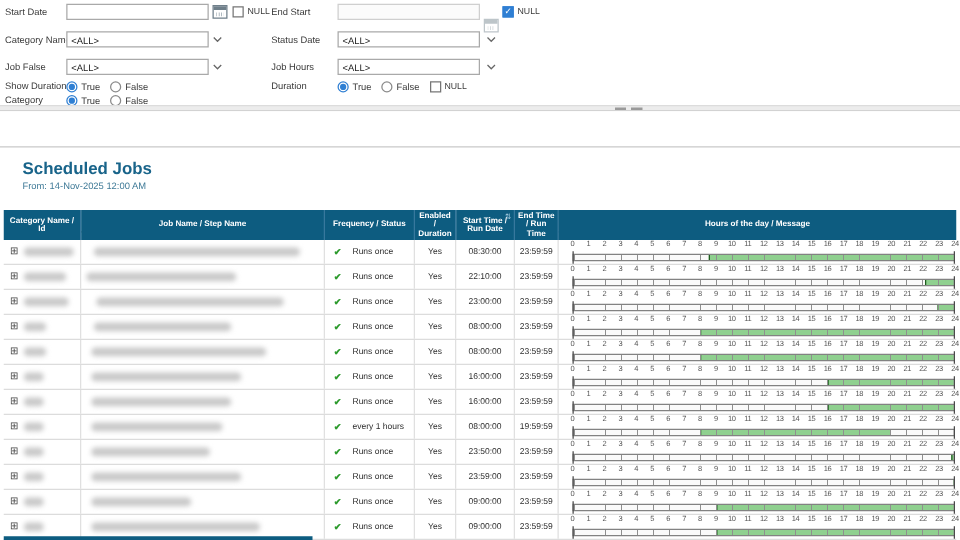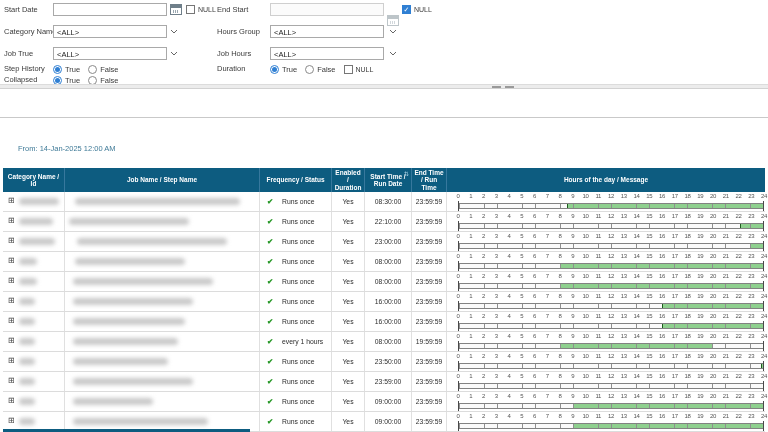--- a/index.html
+++ b/index.html
@@ -92,61 +92,61 @@
       <div class="cblabel">NULL</div>
     </div>
 
     <div class="abs plabel" style="left:4px;top:25px">Category Name</div>
     <div class="abs combo" style="left:53px;top:25px;width:114px">&lt;ALL&gt;</div>
     <div class="abs chevbtn" style="left:169px;top:25px">
       <svg width="8" height="5" viewBox="0 0 8 5">
           <polyline points="1,1 4,4 7,1" fill="none" stroke="#666" stroke-width="1"></polyline>
         </svg>
     </div>
-    <div class="abs plabel" style="left:217px;top:25px">Hours Group</div>
+    <div class="abs plabel" style="left:217px;top:25px">Status Date</div>
     <div class="abs combo" style="left:270px;top:25px;width:114px">&lt;ALL&gt;</div>
     <div class="abs chevbtn" style="left:388px;top:25px">
       <svg width="8" height="5" viewBox="0 0 8 5">
           <polyline points="1,1 4,4 7,1" fill="none" stroke="#666" stroke-width="1"></polyline>
         </svg>
     </div>
 
-    <div class="abs plabel" style="left:4px;top:47px">Job True</div>
+    <div class="abs plabel" style="left:4px;top:47px">Job False</div>
     <div class="abs combo" style="left:53px;top:47px;width:114px">&lt;ALL&gt;</div>
     <div class="abs chevbtn" style="left:169px;top:47px">
       <svg width="8" height="5" viewBox="0 0 8 5">
           <polyline points="1,1 4,4 7,1" fill="none" stroke="#666" stroke-width="1"></polyline>
         </svg>
     </div>
     <div class="abs plabel" style="left:217px;top:47px">Job Hours</div>
     <div class="abs combo" style="left:270px;top:47px;width:114px">&lt;ALL&gt;</div>
     <div class="abs chevbtn" style="left:388px;top:47px">
       <svg width="8" height="5" viewBox="0 0 8 5">
           <polyline points="1,1 4,4 7,1" fill="none" stroke="#666" stroke-width="1"></polyline>
         </svg>
     </div>
 
-    <div class="abs plabel" style="left:4px;top:62px">Step History</div>
+    <div class="abs plabel" style="left:4px;top:62px">Show Duration</div>
     <div class="abs hgroup" style="left:53px;top:65px">
       <div class="radio sel"></div>
       <div class="rlabel">True</div>
       <div class="radio" style="margin-left:5px"></div>
       <div class="rlabel">False</div>
     </div>
     <div class="abs plabel" style="left:217px;top:62px">Duration</div>
     <div class="abs hgroup" style="left:270px;top:65px">
       <div class="radio sel"></div>
       <div class="rlabel">True</div>
       <div class="radio" style="margin-left:5px"></div>
       <div class="rlabel">False</div>
       <div class="cb" style="margin-left:5px"></div>
       <div class="cblabel">NULL</div>
     </div>
 
-    <div class="abs plabel" style="left:4px;top:73px">Collapsed</div>
+    <div class="abs plabel" style="left:4px;top:73px">Category</div>
     <div class="abs hgroup" style="left:53px;top:76px">
       <div class="radio sel"></div>
       <div class="rlabel">True</div>
       <div class="radio" style="margin-left:5px"></div>
       <div class="rlabel">False</div>
     </div>
   </div>
 
   <div class="abs splitter">
       <div class="handle"></div>
@@ -232,21 +232,22 @@
       <svg width="14" height="14" viewBox="0 0 14 14">
           <line x1="3" y1="11" x2="11" y2="3" stroke="#555" stroke-width="1.1"></line>
           <polyline points="8,3 11,3 11,6" fill="none" stroke="#555" stroke-width="1.1"></polyline>
           <polyline points="6,11 3,11 3,8" fill="none" stroke="#555" stroke-width="1.1"></polyline>
         </svg>
     </div>
     <div class="abs tdivider" style="left:502px"></div>
   </div>
 
   <div class="abs" style="left:0;top:118px;width:768px;height:314px">
-    <div class="abs rsub" style="left:18px;top:26px">From: 14-Jan-2025  12:00 AM</div>
+    <div class="abs rtitle" style="left:18px;top:9px">Scheduled Jobs</div>
+    <div class="abs rsub" style="left:18px;top:26px">From: 14-Nov-2025  12:00 AM</div>
   </div>
 
   <div class="abs hcell" style="left:3px;width:62px">Category Name / Id</div>
   <div class="abs hcell" style="left:65px;width:195px">Job Name / Step Name</div>
   <div class="abs hcell" style="left:260px;width:72px">Frequency / Status</div>
   <div class="abs hcell" style="left:332px;width:33px">Enabled / Duration</div>
   <div class="abs hcell" style="left:365px;width:47px">
     <span>Start Time / Run Date</span>
     <span class="sorticon">⇅</span>
   </div>

